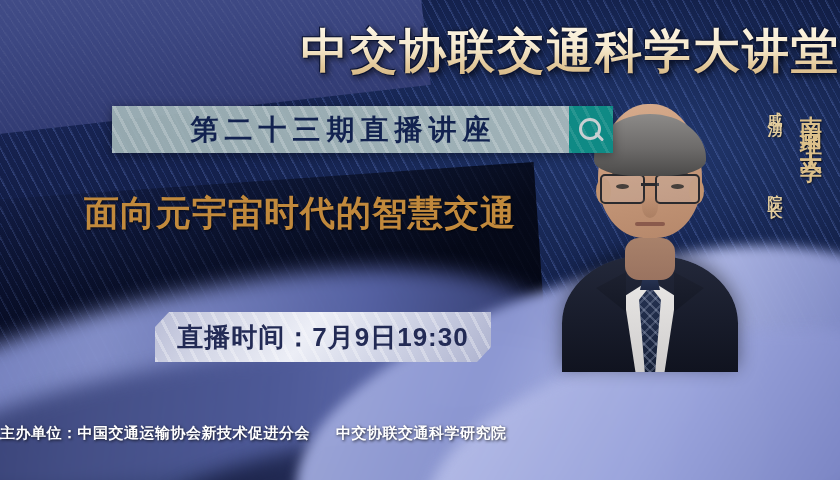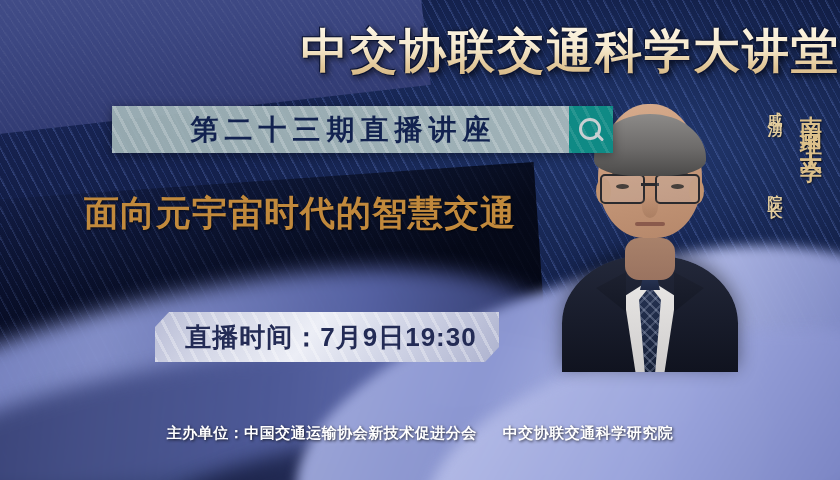--- a/index.html
+++ b/index.html
@@ -225,21 +225,21 @@
     text-shadow:1px 1px 2px rgba(0,0,0,.55);
   }
   .topic .l2{display:block;}
 
   
   .timebar{
     position:absolute;left:155px;top:312px;width:336px;height:50px;
     background:linear-gradient(125deg,#b9bdd6 0%,#d6d9e8 22%,#eceef6 45%,#cfd3e5 70%,#aeb3cf 100%);
     clip-path:polygon(14px 0, 100% 0, 100% calc(100% - 15px), calc(100% - 14px) 100%, 0 100%, 0 15px);
     display:flex;align-items:center;justify-content:center;
-    box-shadow:0 3px 12px rgba(0,0,0,.45);overflow:hidden;padding-left:8px;
+    box-shadow:0 3px 12px rgba(0,0,0,.45);overflow:hidden;
   }
   .timebar:before{
     content:"";position:absolute;inset:0;
     background:repeating-linear-gradient(62deg,
       rgba(255,255,255,.30) 0 3px, rgba(0,0,0,0) 3px 12px);
   }
   .timebar span{
     position:relative;color:#232b55;font-size:26px;font-weight:bold;letter-spacing:1px;
   }
 
@@ -254,21 +254,21 @@
   }
   .v-name{
     right:56px;top:100px;color:#e3cd9d;font-size:15px;letter-spacing:10px;
   }
   .v-role{
     right:56px;top:182px;color:#e3cd9d;font-size:15px;letter-spacing:10px;
   }
 
   
   .footer{
-    position:absolute;left:0;right:0;top:424px;text-align:center;
+    position:absolute;left:0;right:0;top:424px;text-align:left;
     color:#ffffff;font-size:15px;font-weight:bold;letter-spacing:.5px;
     text-shadow:1px 1px 3px rgba(0,0,0,.75);
   }
   .footer .gap{display:inline-block;width:26px;}
 </style>
 </head>
 <body>
 
 <div id="poster">
 

